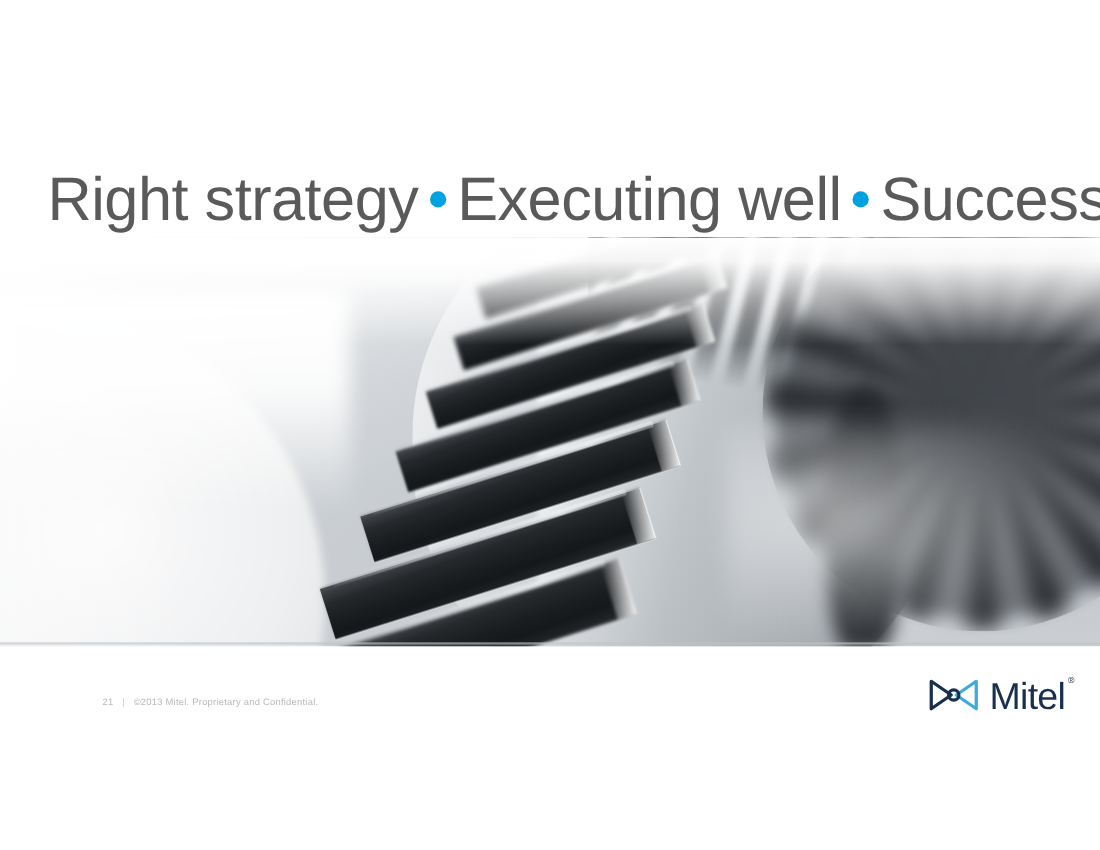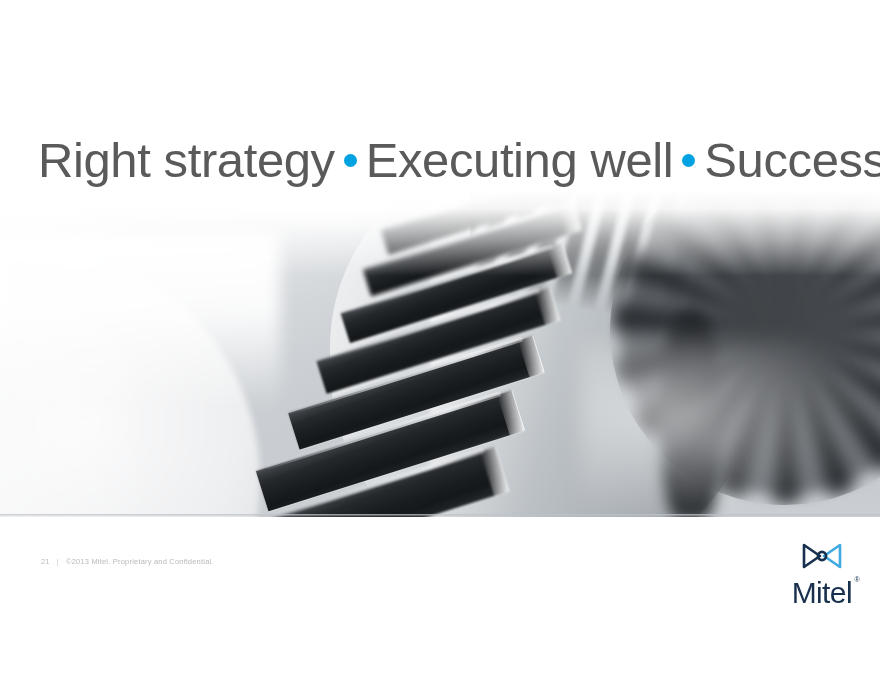--- a/index.html
+++ b/index.html
@@ -320,33 +320,31 @@
     position: absolute;
     left: 41px;
     top: 556px;
     font-size: 7.5px;
     line-height: 12px;
     color: #b6b9bd;
     letter-spacing: 0.2px;
     white-space: nowrap;
     z-index: 6;
   }
-  .footer .page-no { margin-right: 7px; }
+  .footer .page-no { margin-right: 7px; margin-left: 41px; }
   .footer .sep { margin-right: 7px; color: #c6c9cd; }
 
   
   .logo {
     position: absolute;
     right: 28px;
     top: 543px;
     display: flex;
-    align-items: center;
     gap: 9px;
     z-index: 6;
-    flex-direction: column;
   }
   .logo-mark { display: block; }
   .logo-word {
     position: relative;
     font-size: 30px;
     line-height: 30px;
     color: #18304d;
     letter-spacing: -0.6px;
     font-weight: 400;
   }

